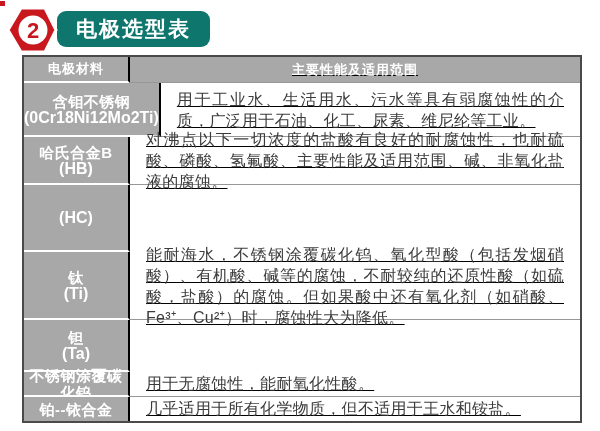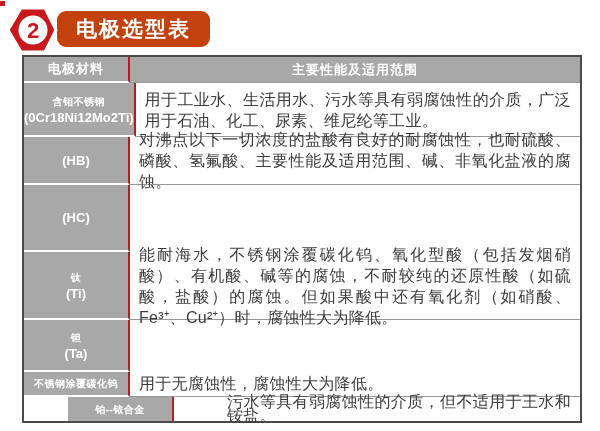--- a/index.html
+++ b/index.html
@@ -10,21 +10,21 @@
 
   
   .corner-dot { position: absolute; left: 0; top: 1px; width: 5px; height: 5px; background: #c9171e; }
 
   
   .badge { position: absolute; left: 5px; top: 4px; width: 54px; height: 52px; z-index: 3; }
 
   
   .title-pill {
     position: absolute; left: 57px; top: 11px; width: 153px; height: 36px;
-    background: #c2410c; border-radius: 9px; z-index: 1;
+    background: #0f766e; border-radius: 9px; z-index: 1;
     display: flex; align-items: center; justify-content: center;
     color: #ffffff; font-weight: bold; font-size: 21px; letter-spacing: 2px;
   }
 
   
   .etable {
     position: absolute; left: 22px; top: 55px; width: 560px;
     border: 2px solid #4a4a4a; background: #fff;
   }
   .trow { display: flex; width: 100%; }
@@ -32,36 +32,36 @@
   .trow.h-r0 { height: 54px; }
   .trow.h-r1 { height: 48px; }
   .trow.h-r2 { height: 67px; }
   .trow.h-r3 { height: 68px; }
   .trow.h-r4 { height: 52px; }
   .trow.h-r5 { height: 25px; }
   .trow.h-r6 { height: 24px; }
 
   .cell-l {
     flex: 0 0 106px; height: 100%;
-    background: #a8a8a8; border-right: 2px solid #b91c1c; border-bottom: 2px solid #ffffff;
+    background: #a8a8a8; border-right: 2px solid #000000; border-bottom: 2px solid #ffffff;
     display: flex; flex-direction: column; align-items: center; justify-content: center;
     color: #ffffff; font-weight: bold; text-align: center;
   }
   .cell-r {
     flex: 1 1 auto; height: 100%;
     background: #ffffff; border-bottom: 1px solid #979797;
-    display: flex; align-items: center; padding: 2px 9px;
+    display: flex; align-items: center; padding: 2px 16px; text-decoration: underline;
   }
-  .trow.last .cell-l, .trow.last .cell-r { border-bottom: none; margin-left: 44px; }
+  .trow.last .cell-l, .trow.last .cell-r { border-bottom: none; }
 
   .trow.header .cell-r { background: #a8a8a8; justify-content: center; }
   .hd-label { color: #ffffff; font-weight: bold; font-size: 13px; letter-spacing: 1px; }
 
-  .mat { font-size: 10px; line-height: 17px; letter-spacing: 0.5px; }
-  .sym { font-size: 13px; line-height: 15px; letter-spacing: 0; }
+  .mat { font-size: 15px; line-height: 17px; letter-spacing: 0.5px; }
+  .sym { font-size: 16px; line-height: 15px; letter-spacing: 0; }
   .sym:empty { display: none; }
 
   .desc {
     font-size: 16px; line-height: 21px; color: #3b3b3b;
     text-align: justify; letter-spacing: 0.3px; width: 100%;
   }
   .h-r5 .desc, .h-r6 .desc { line-height: 14px; }
 </style>
 </head>
 <body>
@@ -96,20 +96,21 @@
         <div class="mat">含钼不锈钢</div>
         <div class="sym">(0Cr18Ni12Mo2Ti)</div>
       </div>
       <div class="cell-r">
         <div class="desc">用于工业水、生活用水、污水等具有弱腐蚀性的介质，广泛用于石油、化工、尿素、维尼纶等工业。</div>
       </div>
     </div>
 
     <div class="trow h-r1">
       <div class="cell-l">
+        <div class="mat">哈氏合金B</div>
         <div class="sym">(HB)</div>
       </div>
       <div class="cell-r">
         <div class="desc">对沸点以下一切浓度的盐酸有良好的耐腐蚀性，也耐硫酸、磷酸、氢氟酸、主要性能及适用范围、碱、非氧化盐液的腐蚀。</div>
       </div>
     </div>
 
     <div class="trow h-r2">
       <div class="cell-l">
         <div class="sym">(HC)</div>
@@ -132,28 +133,28 @@
         <div class="sym">(Ta)</div>
       </div>
     </div>
 
     <div class="trow h-r5">
       <div class="cell-l">
         <div class="mat">不锈钢涂覆碳化钨</div>
 
       </div>
       <div class="cell-r">
-        <div class="desc">用于无腐蚀性，腐蚀性大为降低。</div>
+        <div class="desc">用于无腐蚀性，能耐氧化性酸。</div>
       </div>
     </div>
 
     <div class="trow h-r6 last">
       <div class="cell-l">
         <div class="mat">铂--铱合金</div>
 
       </div>
       <div class="cell-r">
-        <div class="desc">污水等具有弱腐蚀性的介质，但不适用于王水和铵盐。</div>
+        <div class="desc">几乎适用于所有化学物质，但不适用于王水和铵盐。</div>
       </div>
     </div>
 
   </div>
 </div>
 
 </body></html>

